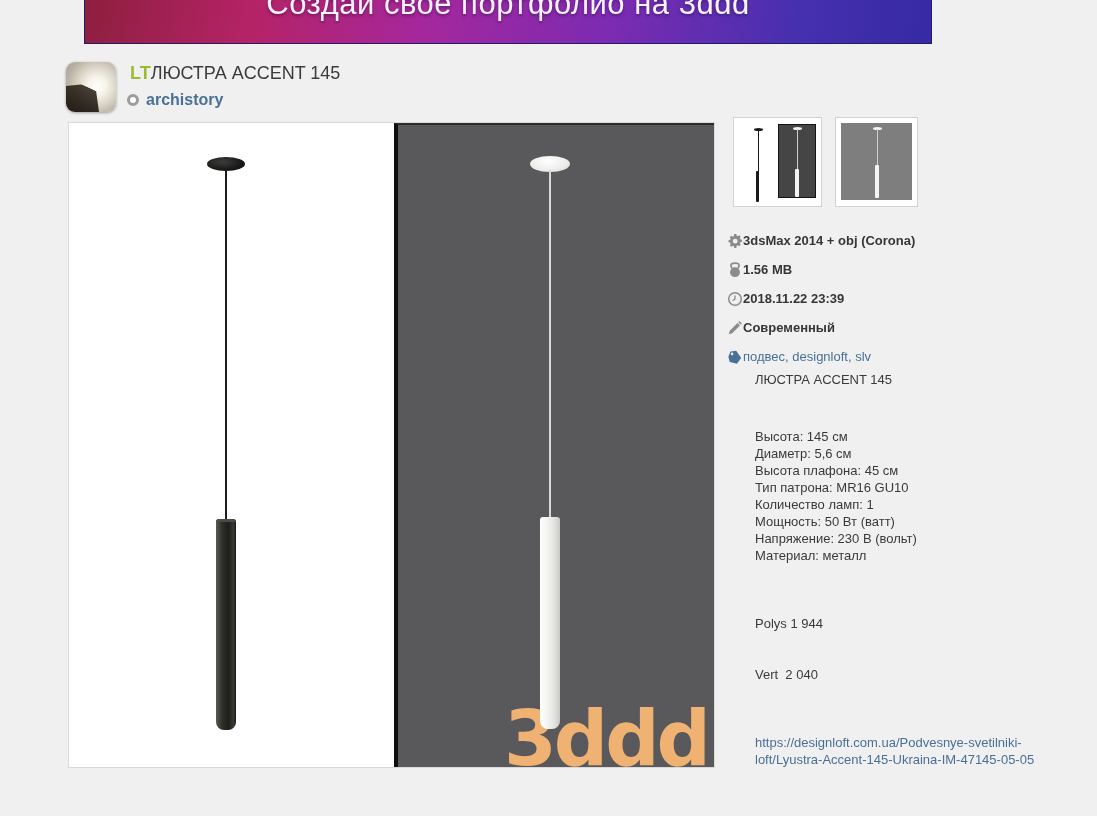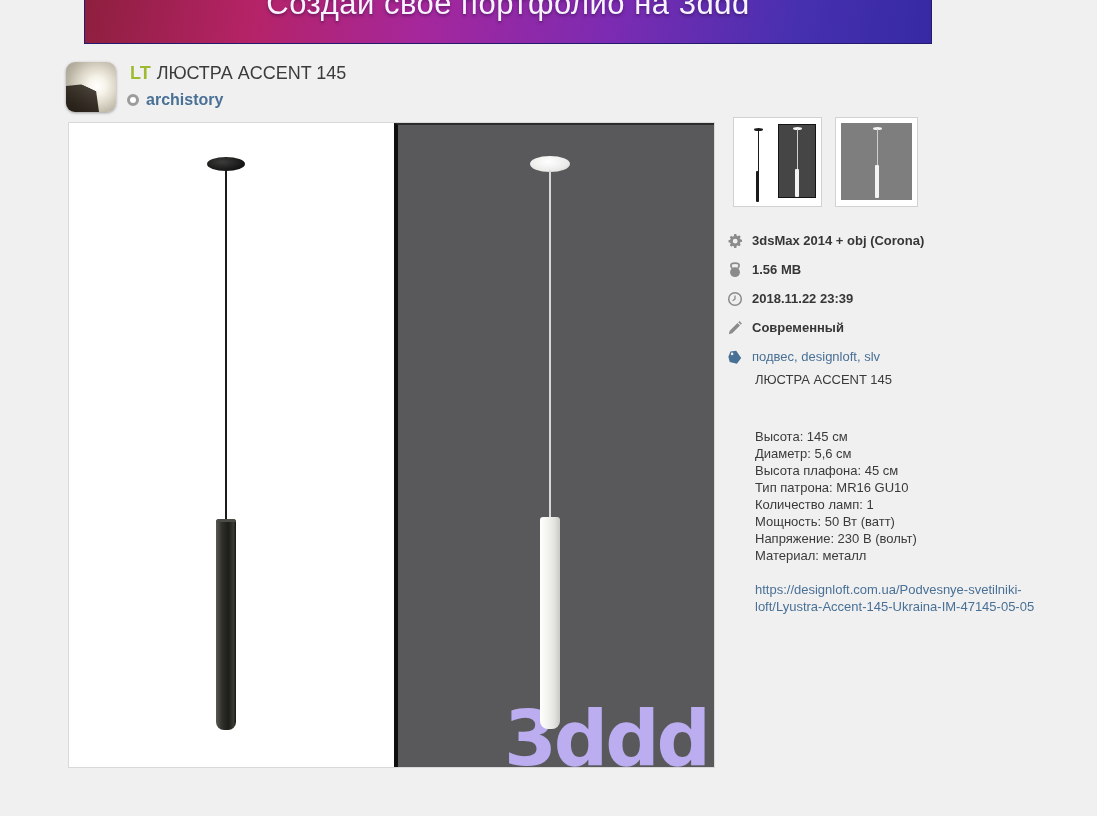--- a/index.html
+++ b/index.html
@@ -33,21 +33,21 @@
     background:
       radial-gradient(circle at 62% 48%, #ffffff 0%, #f6f3ea 22%, #ddd8c9 45%, #b9b4a4 72%, #a29d8e 100%);
     overflow:hidden;
   }
   .avatar::after{
     content:""; position:absolute; inset:0;
     background:linear-gradient(205deg, transparent 52%, rgba(40,32,24,.85) 53%, #241d15 100%);
     clip-path:polygon(0 48%, 58% 42%, 66% 100%, 0 100%);
   }
   .title-line { position:absolute; left:130px; top:63px; font-size:18px; color:#3b3b3b; }
-  .cat-badge { color:#9dbb31; font-weight:bold; margin-right:6px; }
+  .cat-badge { color:#9dbb31; font-weight:bold; }
   .byline { position:absolute; left:127px; top:91px; display:flex; align-items:center; gap:7px; }
   .user-ring { width:12px; height:12px; border:3px solid #9c9c9c; border-radius:50%; background:#fff; }
   .author { font-size:16px; font-weight:bold; color:#497095; text-decoration:none; cursor:pointer; }
 
   
   .main-image {
     position:absolute; left:68px; top:122px; width:647px; height:646px;
     background:#ffffff; border:1px solid #d9d9d9; cursor:pointer;
   }
   .dark-panel {
@@ -77,21 +77,21 @@
   }
   .cable-white { position:absolute; left:480px; top:47px; width:2px; height:348px; background:#d8d8d6; }
   .tube-white {
     position:absolute; left:471px; top:394px; width:20px; height:212px;
     background:linear-gradient(90deg,#ffffff 0%,#f4f4f1 35%,#e4e4e0 70%,#c9c9c5 100%);
     border-radius:3px 3px 8px 8px;
   }
   .watermark {
     position:absolute; right:6px; bottom:-16px;
     font-family:"DejaVu Sans", sans-serif; font-weight:800;
-    font-size:76px; letter-spacing:-3px; color:#c4b5fd; opacity:.92;
+    font-size:76px; letter-spacing:-3px; color:#fdba74; opacity:.92;
     user-select:none;
   }
 
   
   .thumb {
     position:absolute; top:117px; height:90px; background:#fff;
     border:1px solid #d2d2d2; padding:4px; cursor:pointer;
   }
   .thumb1 { left:733px; width:89px; }
   .thumb2 { left:835px; width:83px; }
@@ -105,21 +105,21 @@
   }
   .mini-canopy { position:absolute; width:9px; height:3px; border-radius:50%; }
   .mini-cable  { position:absolute; width:1px; }
   .mini-tube   { position:absolute; width:4px; border-radius:1px; }
   .mini-black  { background:#1a1a1a; }
   .mini-white  { background:#f4f4f2; }
   .mini-cable.mini-white { background:#cfcfcd; }
 
   
   .meta { position:absolute; left:727px; top:226px; width:365px; }
-  .meta-row { display:flex; align-items:center; gap:9px; height:29px; }
+  .meta-row { display:flex; align-items:center; height:29px; }
   .meta-row .txt { font-size:13px; font-weight:bold; color:#363636; }
   .meta-row.tags .txt { font-weight:normal; color:#497095; cursor:pointer; }
   .micon { width:16px; height:16px; flex:0 0 16px; display:flex; align-items:center; justify-content:center; }
 
   
   .desc {
     position:absolute; left:755px; top:371px; width:332px;
     font-size:13px; line-height:17px; color:#3a3a3a;
   }
   .desc-title { margin-bottom:40px; }
@@ -228,19 +228,23 @@
     <div class="specs">
       <p>Высота: 145 см</p>
       <p>Диаметр: 5,6 см</p>
       <p>Высота плафона: 45 см</p>
       <p>Тип патрона: MR16 GU10</p>
       <p>Количество ламп: 1</p>
       <p>Мощность: 50 Вт (ватт)</p>
       <p>Напряжение: 230 В (вольт)</p>
       <p>Материал: металл</p>
     </div>
+    <div class="stats">
+      <div>Polys 1 944</div>
+      <div>Vert  2 040</div>
+    </div>
     <div class="links">
       <div class="link-item">https://designloft.com.ua/Podvesnye-svetilniki-loft/Lyustra-Accent-145-Ukraina-IM-47145-05-05</div>
 
     </div>
   </div>
 
 </div>
 
 </body></html>

